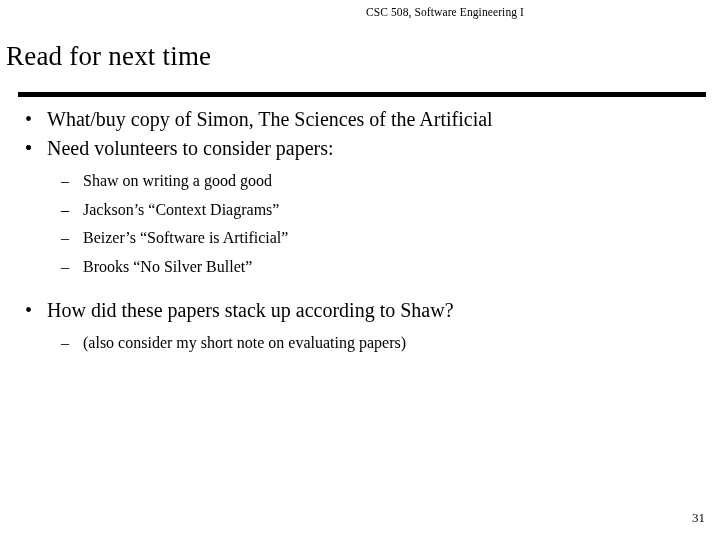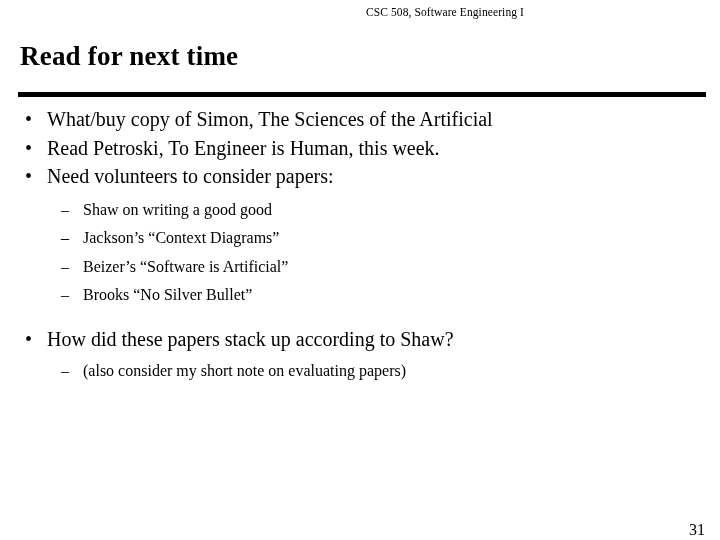--- a/index.html
+++ b/index.html
@@ -35,23 +35,23 @@
   }
   .slide-header .header-text {
     display: inline-block;
     margin-left: 170px;
   }
 
   
   .slide-title {
     position: absolute;
     top: 40px;
-    left: 20px;
+    left: 6px;
     font-size: 27px;
-    font-weight: bold;
+    font-weight: normal;
     line-height: 32px;
     letter-spacing: 0.2px;
     white-space: nowrap;
   }
 
   
   .title-rule {
     position: absolute;
     top: 92px;
     left: 18px;
@@ -105,22 +105,22 @@
     height: 15px;
   }
   .spacer-small {
     height: 4px;
   }
 
   
   .page-number {
     position: absolute;
     right: 15px;
-    bottom: 3px;
-    font-size: 16px;
+    bottom: 15px;
+    font-size: 13px;
     line-height: 14px;
     text-align: right;
   }
 </style>
 </head>
 <body>
 
 <div class="slide">
 
   <div class="slide-header">
@@ -133,21 +133,20 @@
 
   <div class="body">
 
     <div class="bullet-l1">
       <span class="marker">•</span>
       <span>What/buy copy of Simon, The Sciences of the Artificial</span>
     </div>
 
     <div class="bullet-l1">
       <span class="marker">•</span>
-      <span>Read Petroski, To Engineer is Human, this week.</span>
     </div>
 
     <div class="bullet-l1">
       <span class="marker">•</span>
       <span>Need volunteers to consider papers:</span>
     </div>
 
     <div class="spacer-small"></div>
 
     <div class="group-sub">

